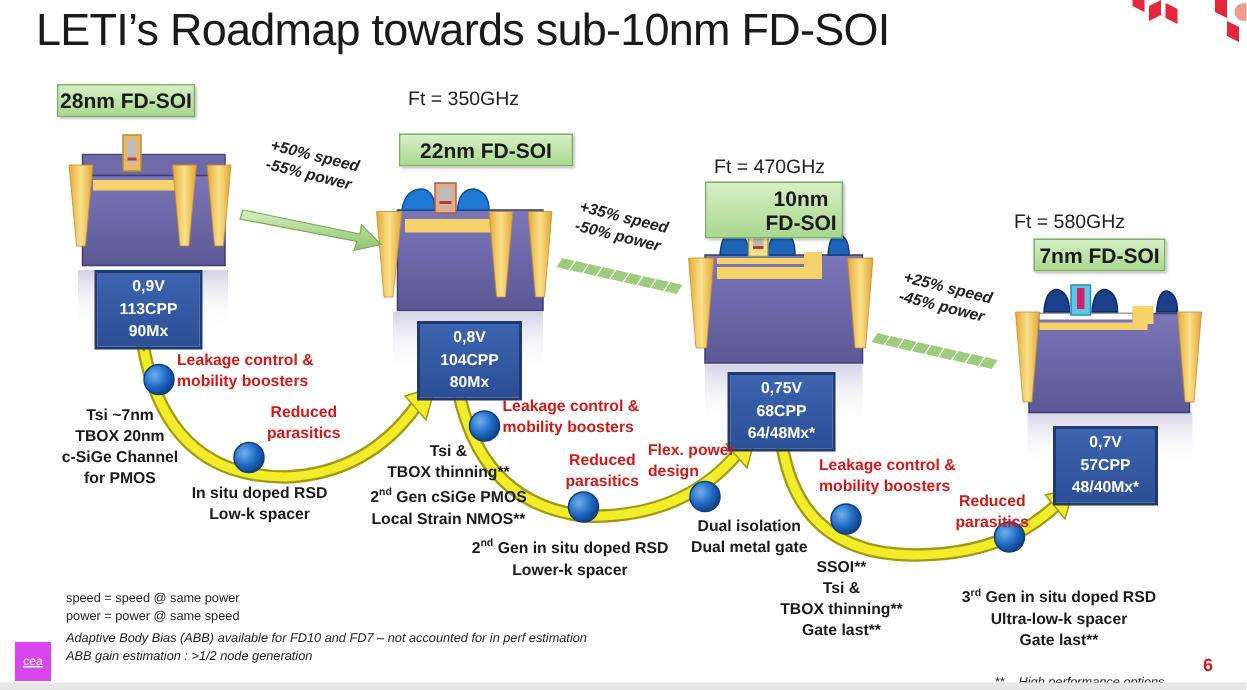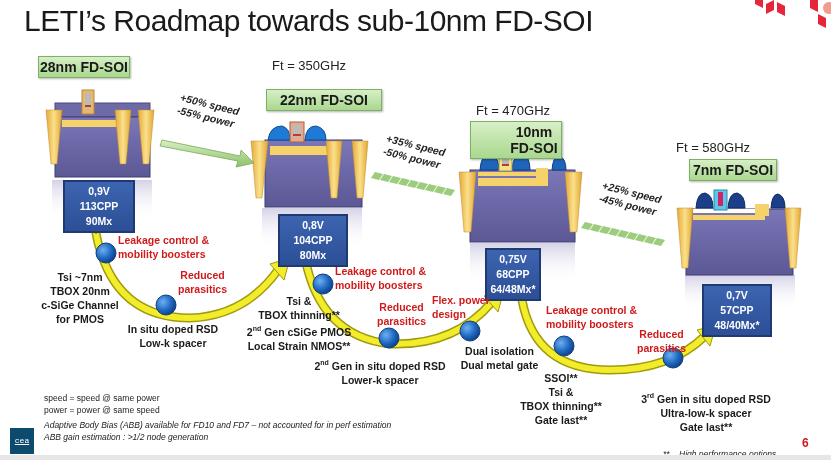--- a/index.html
+++ b/index.html
@@ -8,21 +8,21 @@
   .title { left: 24px; top: 4px; font-size: 30px; color: #1a1a1a; letter-spacing: -0.5px; white-space: nowrap; font-family: "Liberation Sans", sans-serif; }
   .node-label { background: linear-gradient(#d7efc6, #a9d88e); border: 1px solid #7fae66; font-weight: bold; font-size: 14px; color: #1a1a1a; text-align: center; padding: 2px 0; box-shadow: 1px 1px 2px rgba(0,0,0,0.3); }
   .ft { font-size: 13px; color: #222; white-space: nowrap; }
   .spec { background: linear-gradient(#3d64b0, #2c4f96); border: 2px solid #1f3a73; color: #ffffff; font-weight: bold; font-size: 10.5px; text-align: center; line-height: 15px; padding: 2px 0; }
   .gain { font-size: 10.5px; font-weight: bold; font-style: italic; color: #222; line-height: 13px; white-space: nowrap; }
   .red { color: #d01a1a; font-weight: bold; font-size: 10.5px; text-align: center; line-height: 14px; white-space: nowrap; }
   .blk { color: #1a1a1a; font-weight: bold; font-size: 10.5px; text-align: center; line-height: 14px; white-space: nowrap; }
   .note { font-size: 8.5px; color: #222; line-height: 12px; white-space: nowrap; }
   .footnote { font-size: 8.5px; font-style: italic; color: #222; line-height: 12px; white-space: nowrap; }
   .pagenum { color: #d01a1a; font-weight: bold; font-size: 12px; }
-  .logo { background: #0c4a6e; color: #fff; font-size: 8px; text-align: center; line-height: 26px; text-decoration: underline; font-family: Liberation Mono, monospace; }
+  .logo { background: #d946ef; color: #fff; font-size: 8px; text-align: center; line-height: 26px; text-decoration: underline; }
   .bottom-rule { left: 0; top: 455px; width: 831px; height: 5px; background: #e6e6e6; }
   svg { position: absolute; left: 0; top: 0; }
   sup { font-size: 7px; }
 </style>
 </head>
 <body>
 
 <svg width="831" height="460" viewBox="0 0 831 460">
   <defs>
     <linearGradient id="sub" x1="0" y1="0" x2="0" y2="1">
@@ -184,21 +184,21 @@
 <div class="abs spec" style="left:63px; top:180px; width:72px;text-align:center;">
   <div>0,9V</div>
   <div>113CPP</div>
   <div>90Mx</div>
 </div>
 <div class="abs spec" style="left:278px; top:214px; width:70px;">
   <div>0,8V</div>
   <div>104CPP</div>
   <div>80Mx</div>
 </div>
-<div class="abs spec" style="left:485px; top:248px; width:56px;">
+<div class="abs spec" style="left:485px; top:248px; width:72px;">
   <div>0,75V</div>
   <div>68CPP</div>
   <div>64/48Mx*</div>
 </div>
 <div class="abs spec" style="left:702px; top:284px; width:70px;">
   <div>0,7V</div>
   <div>57CPP</div>
   <div>48/40Mx*</div>
 </div>
 

